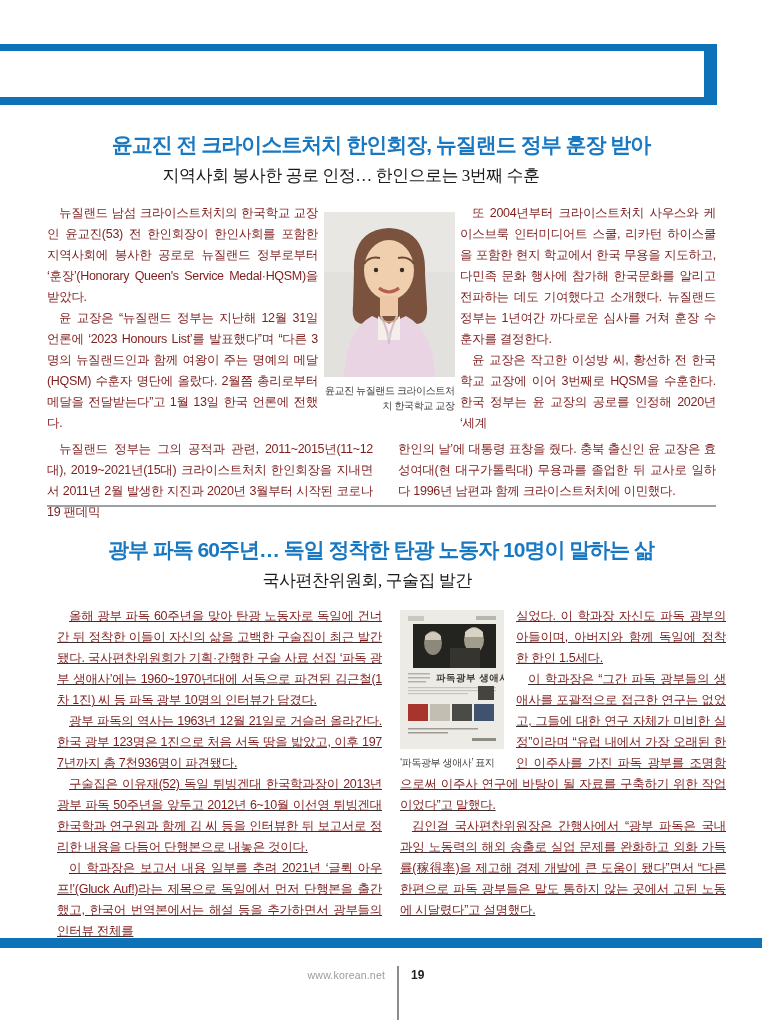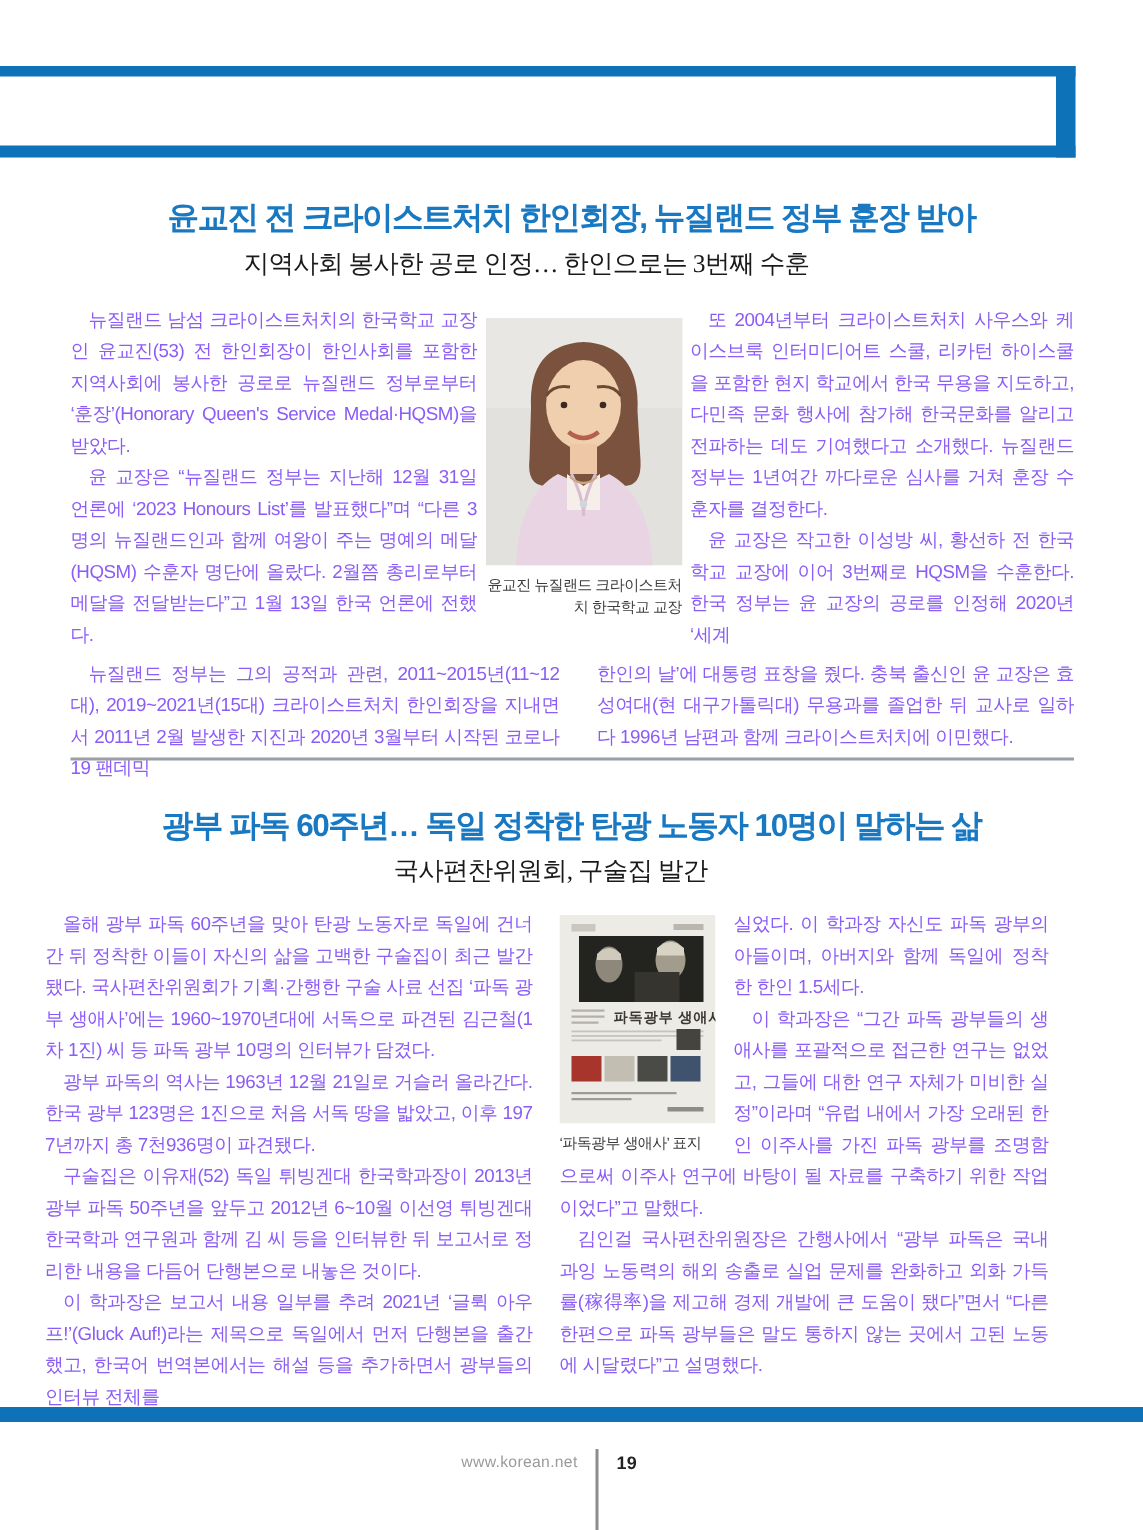--- a/index.html
+++ b/index.html
@@ -9,34 +9,34 @@
   .top-band{position:absolute;left:0;top:44px;width:704px;height:46px;background:#fff;
             border-top:7px solid #0e72b8;border-bottom:8px solid #0e72b8;border-right:13px solid #0e72b8;}
   
   .art-title{position:absolute;left:0;width:762px;text-align:center;
              font-weight:bold;font-size:21px;letter-spacing:-1px;color:#1878c2;}
   .art-subtitle{position:absolute;left:0;width:702px;text-align:center;
                 font-family:"Liberation Serif","DejaVu Serif",serif;
                 font-size:17px;letter-spacing:-0.5px;color:#1a1a1a;}
   
   .bodytext p{margin:0;font-size:12.5px;line-height:21px;letter-spacing:-0.3px;
-              text-align:justify;word-break:break-all;color:#8b5cf6;}
+              text-align:justify;word-break:break-all;color:#7f1d1d;}
   .bodytext p.ind{text-indent:12px;}
   .a1-body{position:absolute;left:47px;top:203px;width:669px;}
   .a1-top{display:flex;justify-content:space-between;}
   .a1-col1{width:271px;}
   .a1-col2{width:256px;}
   .a1-fig{width:131px;padding-top:9px;text-align:right;}
   .a1-fig svg{display:block;width:131px;height:165px;}
   .figcap{margin-top:6px;font-size:10px;line-height:15px;letter-spacing:-0.4px;color:#3c3c3c;}
   .a1-bottom{display:flex;margin-top:5px;}
   .a1-bl{width:326px;margin-right:25px;}
   .a1-br{width:318px;}
   .divider{position:absolute;left:47px;width:669px;height:2px;background:#9aa0a4;}
-  .a2-body{position:absolute;left:30px;top:606px;width:669px;display:flex;}
+  .a2-body{position:absolute;left:57px;top:606px;width:669px;display:flex;text-decoration:underline;}
   .a2-left{width:325px;margin-right:18px;}
   .a2-right{width:326px;}
   .bookfig{float:left;width:104px;margin:4px 12px 4px 0;}
   .bookfig svg{display:block;width:104px;height:139px;}
   
   .bottom-band{position:absolute;left:0;top:938px;width:762px;height:10px;background:#0e72b8;}
   .footer{position:absolute;left:0;top:966px;width:732px;display:flex;justify-content:center;align-items:flex-start;}
   .footer-site{font-size:10.5px;color:#9b9b9b;letter-spacing:0.2px;padding-top:3px;}
   .footer-rule{width:2px;height:54px;background:#8d8d8d;margin:0 12px;}
   .footer-page{font-size:12px;font-weight:bold;color:#222;padding-top:2px;text-align:center;}

